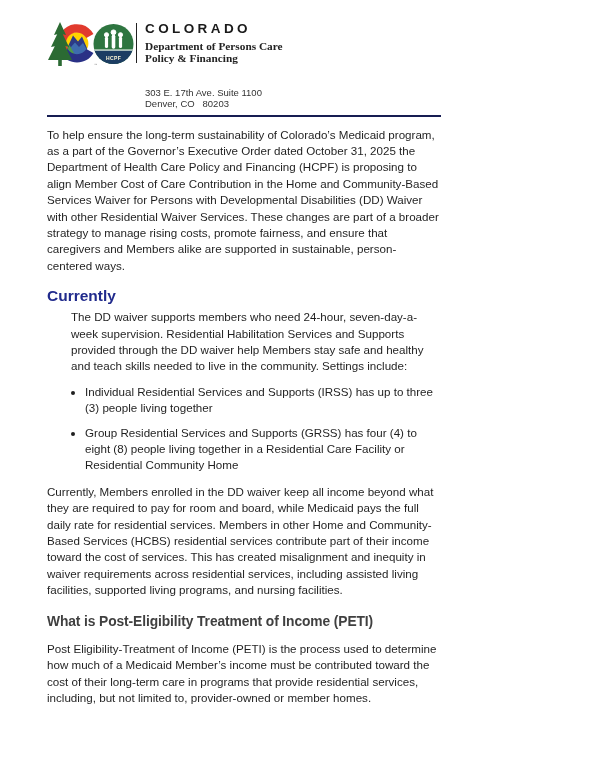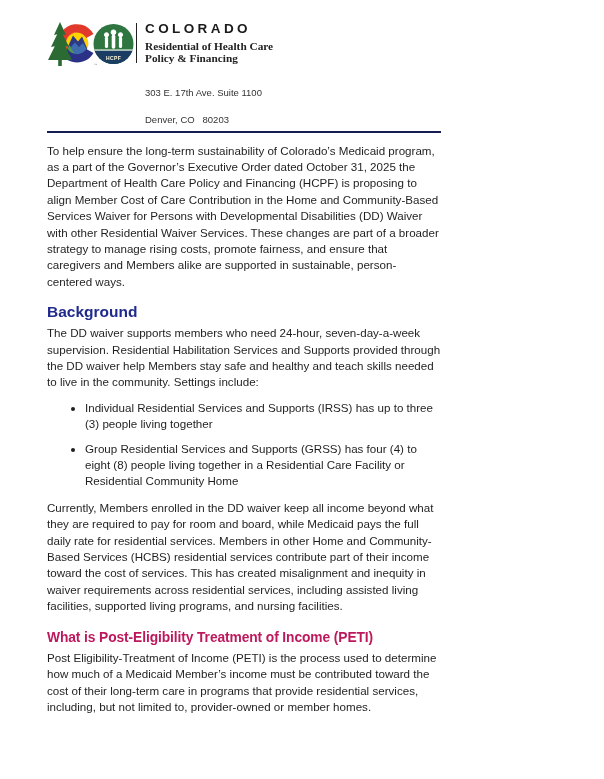--- a/index.html
+++ b/index.html
@@ -23,34 +23,34 @@
   .mtn-navy{fill:var(--mountain_navy);} .mtn-steel{fill:var(--mountain_steel);}
   .mtn-green{fill:var(--mountain_green);}
   .seal-circle{fill:var(--seal_green);} .seal-band{fill:var(--seal_navy);}
   .seal-line{fill:#ffffff;} .person{fill:#ffffff;stroke:#ffffff;}
   .seal-label{fill:#fff8d8;font-family:"Liberation Sans",sans-serif;font-weight:bold;font-size:5px;letter-spacing:.4px;}
   .tm{fill:#888;font-size:3.5px;font-family:"Liberation Sans",sans-serif;}
   .lh-divider{width:0;border-left:1.5px solid #222;height:40px;margin:3px 8px 0 2px;}
   .lh-text{padding-top:2px;}
   .brand{font-size:13.5px;font-weight:800;letter-spacing:3.4px;color:var(--brand_black);margin-bottom:3px;line-height:1.1;}
   .dept{font-family:"Liberation Serif","DejaVu Serif",serif;font-weight:bold;font-size:11.3px;line-height:1.12;color:#222;}
-  .addr{font-size:9.5px;line-height:1.18;color:#333;margin-top:16px;}
+  .addr{font-size:9.5px;line-height:1.18;color:#333;}
   .addr.first{margin-top:22px;}
   
   h1{
     margin:30px 0 0;font-size:24px;line-height:30px;font-weight:700;
     color:var(--navy);letter-spacing:-0.2px;
   }
   .rule{border:0;height:0;border-top:2px solid var(--rule);margin:5px 0 0;}
   .date{font-style:italic;font-size:11.5px;margin-top:3px;color:var(--body);}
   p{margin:10px 0 0;font-size:11.6px;line-height:16.4px;color:var(--body);}
   h2{margin:13px 0 0;font-size:15.5px;font-weight:700;color:var(--navy);}
-  h2 + p{margin-top:4px;}
-  h3{margin:15px 0 0;font-size:13.8px;font-weight:700;color:#be185d;letter-spacing:-0.1px;}
-  h3 + p{margin-top:5px;}
+  h2 + p{margin-top:4px;margin-left:24px;}
+  h3{margin:15px 0 0;font-size:13.8px;font-weight:700;color:#404040;letter-spacing:-0.1px;}
+  h3 + p{margin-top:12px;}
   ul{margin:9px 0 0;padding-left:38px;}
   li{font-size:11.6px;line-height:16.4px;margin-bottom:8px;color:var(--body);}
 </style>
 </head>
 <body>
 
 <div class="page">
 
   <header class="letterhead">
     <svg class="logo-svg" width="87" height="47" viewBox="0 0 87 47" xmlns="http://www.w3.org/2000/svg">
@@ -92,32 +92,32 @@
           <line class="person" x1="66.5" y1="15.2" x2="66.5" y2="26" stroke-width="3.6" stroke-linecap="round"></line>
         </g>
         <text class="seal-label" x="66.5" y="38.5" text-anchor="middle">HCPF</text>
       </g>
     </svg>
 
     <div class="lh-divider"></div>
 
     <div class="lh-text">
       <div class="brand">COLORADO</div>
-      <div class="dept">Residential of Health Care</div>
+      <div class="dept">Department of Persons Care</div>
       <div class="dept">Policy &amp; Financing</div>
       <div class="addr first">303 E. 17th Ave. Suite 1100</div>
       <div class="addr">Denver, CO&nbsp;&nbsp;&nbsp;80203</div>
     </div>
   </header>
 
   <div class="rule"></div>
 
   <p>To help ensure the long-term sustainability of Colorado’s Medicaid program, as a part of the Governor’s Executive Order dated October 31, 2025 the Department of Health Care Policy and Financing (HCPF) is proposing to align Member Cost of Care Contribution in the Home and Community-Based Services Waiver for Persons with Developmental Disabilities (DD) Waiver with other Residential Waiver Services. These changes are part of a broader strategy to manage rising costs, promote fairness, and ensure that caregivers and Members alike are supported in sustainable, person-centered ways.</p>
 
-  <h2>Background</h2>
+  <h2>Currently</h2>
   <p>The DD waiver supports members who need 24-hour, seven-day-a-week supervision. Residential Habilitation Services and Supports provided through the DD waiver help Members stay safe and healthy and teach skills needed to live in the community. Settings include:</p>
 
   <ul>
     <li>Individual Residential Services and Supports (IRSS) has up to three (3) people living together</li>
     <li>Group Residential Services and Supports (GRSS) has four (4) to eight (8) people living together in a Residential Care Facility or Residential Community Home</li>
   </ul>
 
   <p>Currently, Members enrolled in the DD waiver keep all income beyond what they are required to pay for room and board, while Medicaid pays the full daily rate for residential services. Members in other Home and Community-Based Services (HCBS) residential services contribute part of their income toward the cost of services. This has created misalignment and inequity in waiver requirements across residential services, including assisted living facilities, supported living programs, and nursing facilities.</p>
 
   <h3>What is Post-Eligibility Treatment of Income (PETI)</h3>

